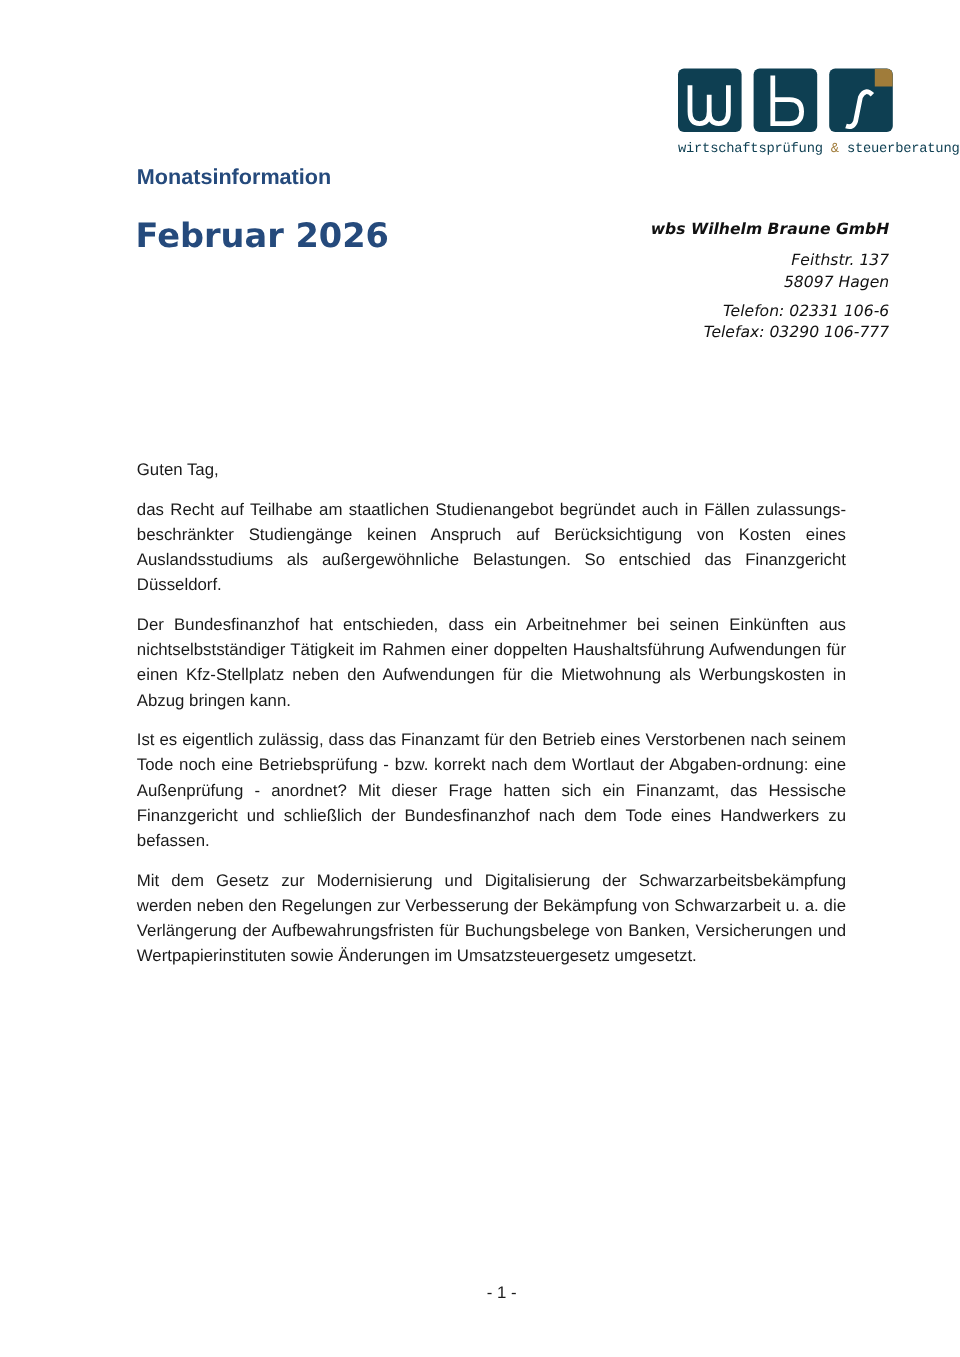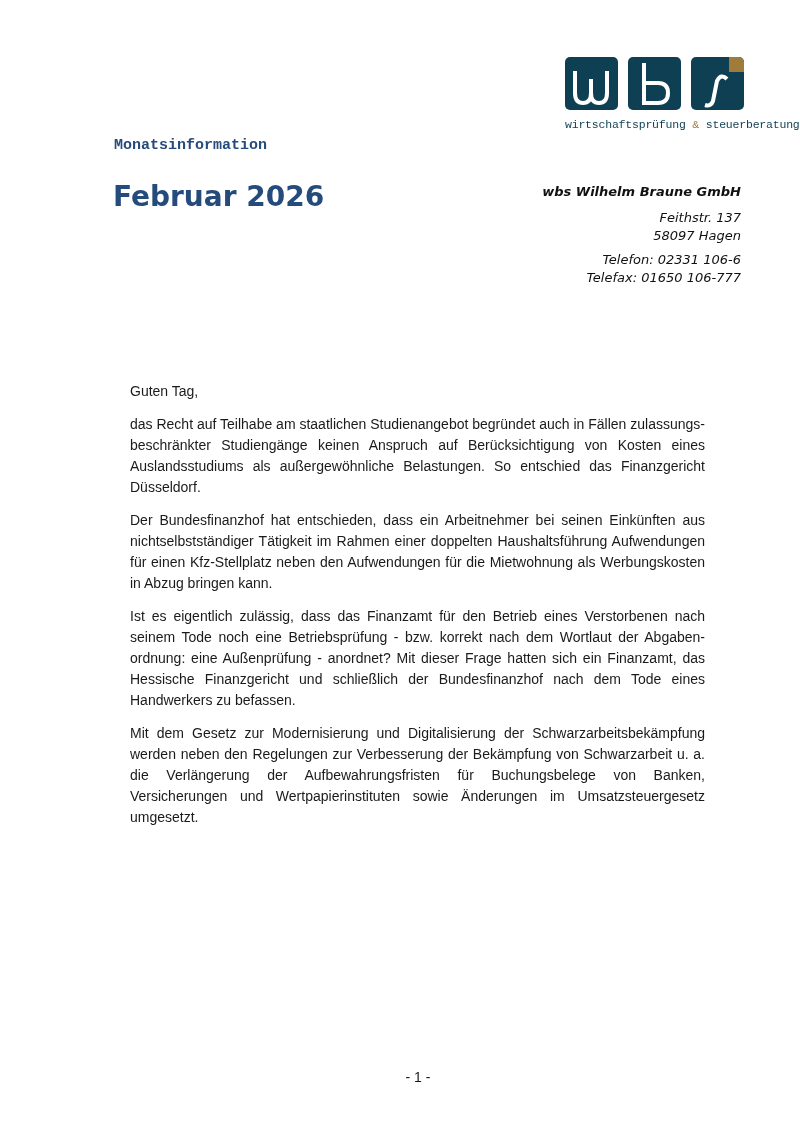--- a/index.html
+++ b/index.html
@@ -6,27 +6,27 @@
   body { width: 800px; height: 1131px; position: relative; font-family: "DejaVu Sans", sans-serif; color: #1a1a1a; overflow: hidden; }
   .logo { position: absolute; left: 565px; top: 57px; width: 180px; height: 78px; }
   .logo .tile { position: absolute; top: 0; width: 53px; height: 53px; background: #0e3f52; border-radius: 5px; }
   .logo .t1 { left: 0; }
   .logo .t2 { left: 63px; }
   .logo .t3 { left: 126px; overflow: hidden; }
   .logo .gold { position: absolute; right: 0; top: 0; width: 15px; height: 15px; background: #a07c3a; border-radius: 0 5px 0 0; }
   .logo svg { position: absolute; left: 0; top: 0; }
   .logo .tagline { position: absolute; left: 0; top: 61px; font-size: 11.5px; color: #0e3f52; font-family: Liberation Mono, monospace; white-space: nowrap; letter-spacing: -0.2px; }
   .logo .tagline .amp { color: #a07c3a; }
-  .sub-title { position: absolute; left: 114px; top: 137px; font-size: 15px; font-weight: bold; color: #254a7c; font-family: Liberation Mono, monospace; }
+  .sub-title { position: absolute; left: 114px; top: 137px; font-size: 18px; font-weight: bold; color: #254a7c; font-family: Liberation Sans, sans-serif; }
   .main-title { position: absolute; left: 113px; top: 180px; font-size: 28px; font-weight: bold; color: #254a7c; font-family: "DejaVu Sans", sans-serif; }
   .address { position: absolute; right: 59px; top: 183px; text-align: right; font-size: 13px; line-height: 18px; font-family: "DejaVu Sans", sans-serif; color: #111; font-style: italic; }
   .address .company { font-weight: bold; font-size: 13px; margin-bottom: 8px; }
   .address .grp { margin-bottom: 6px; }
   .body-text { position: absolute; left: 114px; top: 381px; width: 591px; font-size: 14px; line-height: 21px; font-family: "Liberation Sans", sans-serif; color: #1a1a1a; }
-  .body-text p { margin: 0 0 12px 16px; text-align: justify; }
+  .body-text p { margin: 0 0 12px 0; text-align: justify; }
   .page-num { position: absolute; left: 0; width: 836px; top: 1069px; text-align: center; font-size: 14px; font-family: "Liberation Sans", sans-serif; }
 </style>
 </head>
 <body>
 
 <div class="logo">
   <div class="tile t1">
     <svg width="53" height="53" viewBox="0 0 53 53">
       <path d="M10 14 V36 Q10 46 18 46 Q26 46 26 36 V22 M26 36 Q26 46 34 46 Q42 46 42 36 V14" fill="none" stroke="#ffffff" stroke-width="4"></path>
     </svg>
@@ -53,21 +53,21 @@
 <div class="main-title">Februar 2026</div>
 
 <div class="address">
   <div class="company">wbs Wilhelm Braune GmbH</div>
   <div class="grp">
     <div>Feithstr. 137</div>
     <div>58097 Hagen</div>
   </div>
   <div class="grp">
     <div>Telefon: 02331 106-6</div>
-    <div>Telefax: 01650 106-777</div>
+    <div>Telefax: 03290 106-777</div>
   </div>
 </div>
 
 <div class="body-text">
   <p>Guten Tag,</p>
   <p>das Recht auf Teilhabe am staatlichen Studienangebot begründet auch in Fällen zulassungs-beschränkter Studiengänge keinen Anspruch auf Berücksichtigung von Kosten eines Auslandsstudiums als außergewöhnliche Belastungen. So entschied das Finanzgericht Düsseldorf.</p>
   <p>Der Bundesfinanzhof hat entschieden, dass ein Arbeitnehmer bei seinen Einkünften aus nichtselbstständiger Tätigkeit im Rahmen einer doppelten Haushaltsführung Aufwendungen für einen Kfz-Stellplatz neben den Aufwendungen für die Mietwohnung als Werbungskosten in Abzug bringen kann.</p>
   <p>Ist es eigentlich zulässig, dass das Finanzamt für den Betrieb eines Verstorbenen nach seinem Tode noch eine Betriebsprüfung - bzw. korrekt nach dem Wortlaut der Abgaben-ordnung: eine Außenprüfung - anordnet? Mit dieser Frage hatten sich ein Finanzamt, das Hessische Finanzgericht und schließlich der Bundesfinanzhof nach dem Tode eines Handwerkers zu befassen.</p>
   <p>Mit dem Gesetz zur Modernisierung und Digitalisierung der Schwarzarbeitsbekämpfung werden neben den Regelungen zur Verbesserung der Bekämpfung von Schwarzarbeit u. a. die Verlängerung der Aufbewahrungsfristen für Buchungsbelege von Banken, Versicherungen und Wertpapierinstituten sowie Änderungen im Umsatzsteuergesetz umgesetzt.</p>
 </div>

